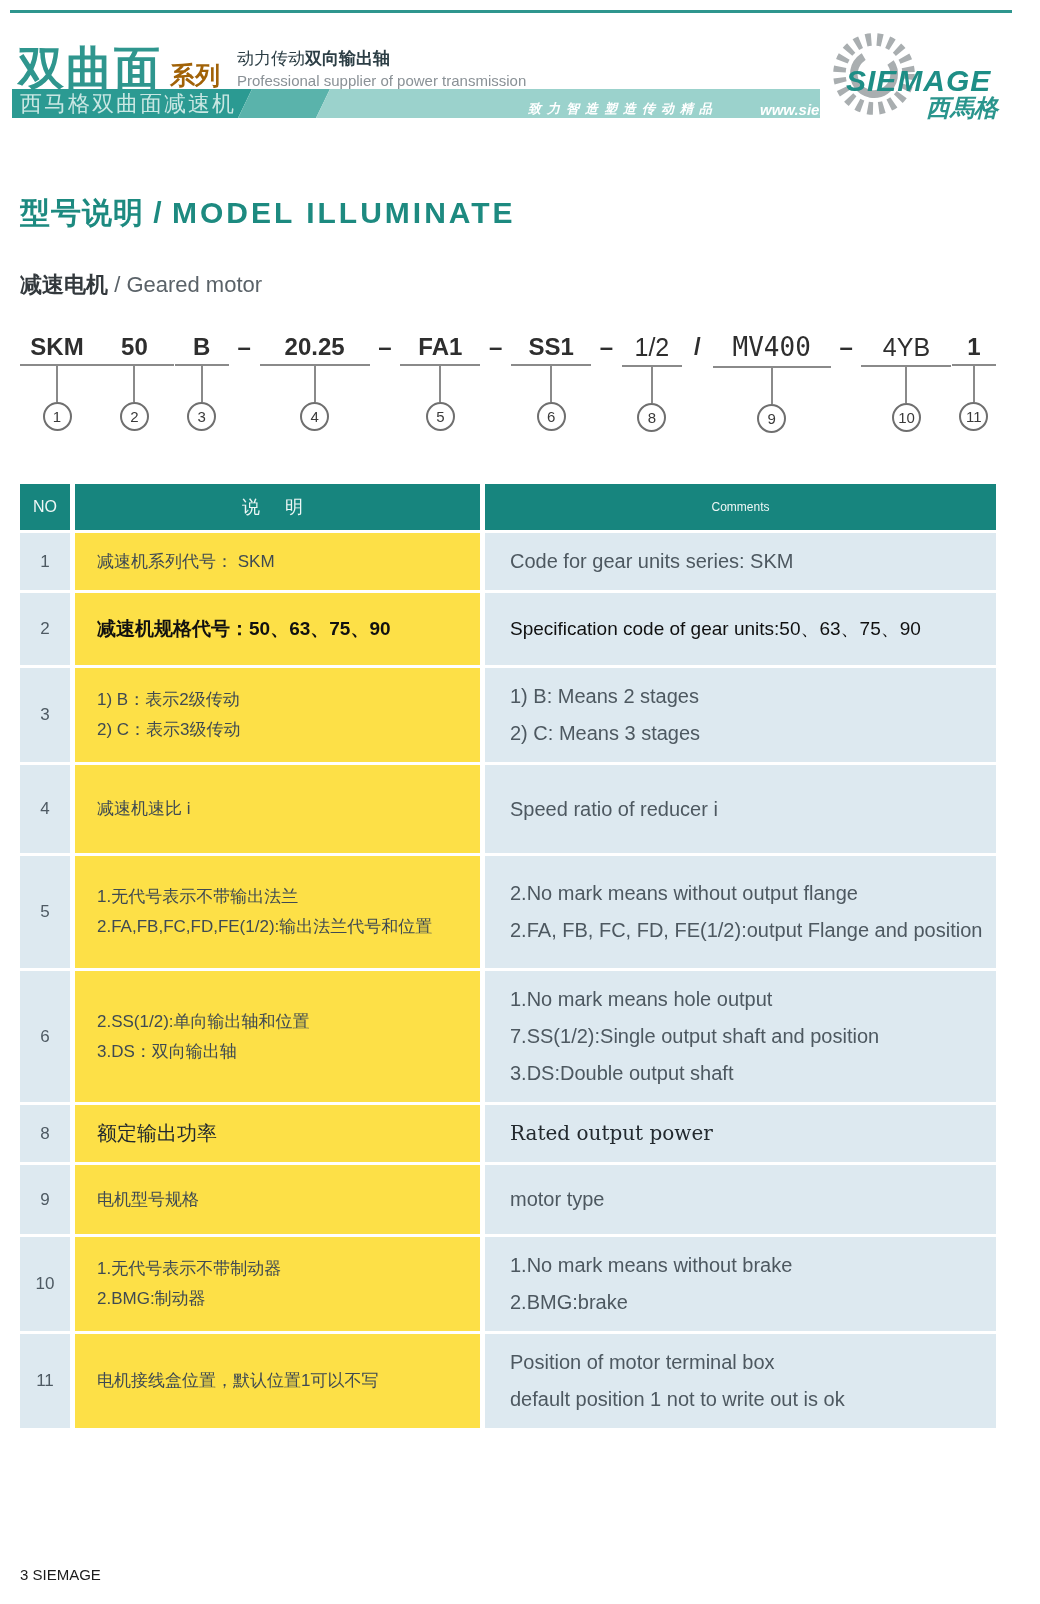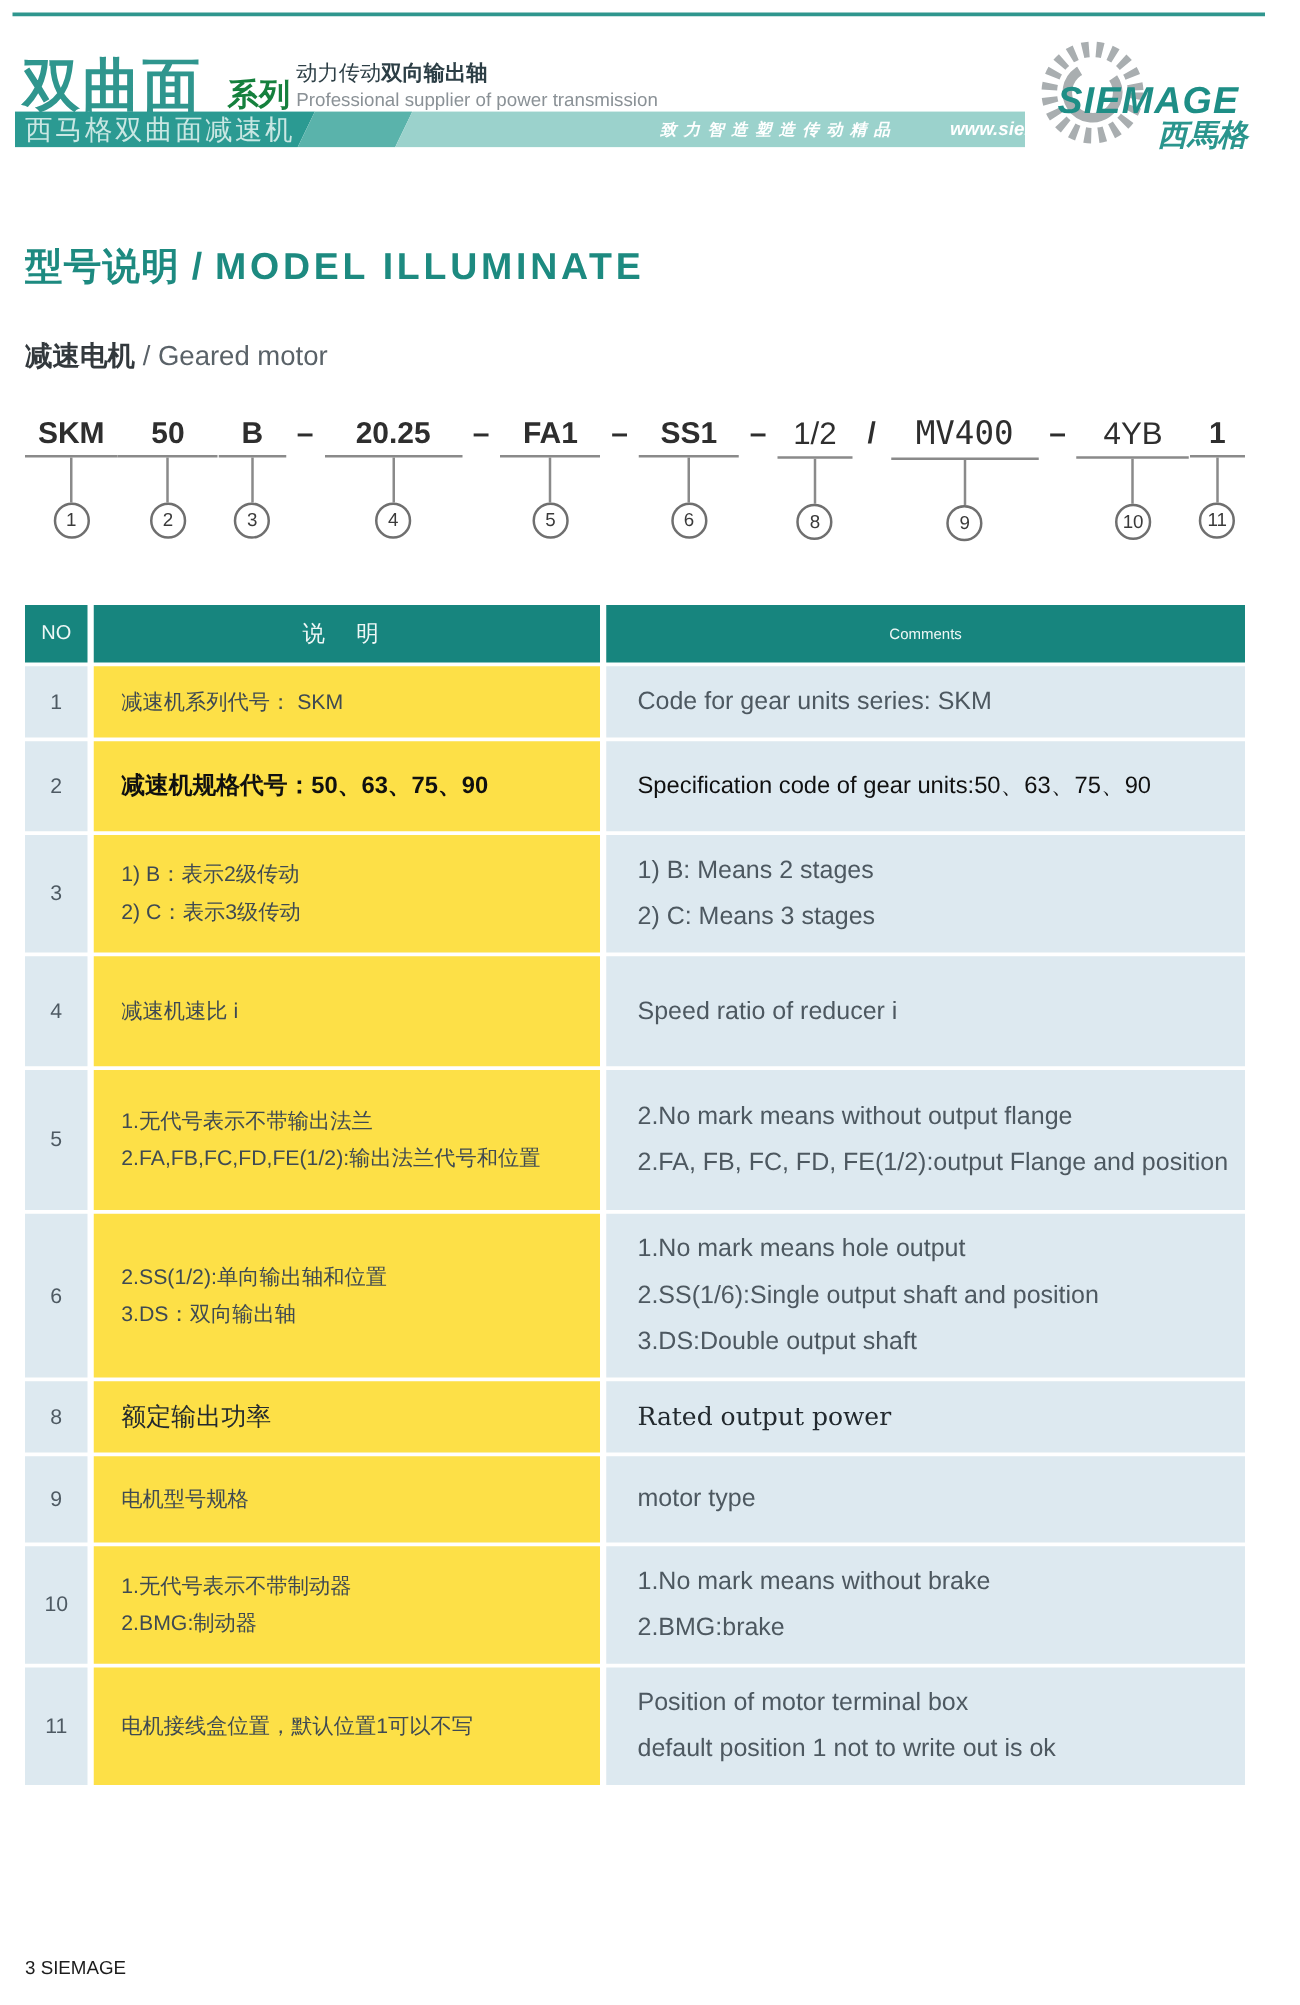--- a/index.html
+++ b/index.html
@@ -3,33 +3,33 @@
 <meta charset="utf-8">
 <style>
   html,body{margin:0;padding:0;background:#ffffff;}
   body{font-family:"Liberation Sans","DejaVu Sans",sans-serif;}
   .page{position:relative;width:1040px;height:1604px;background:#ffffff;overflow:hidden;}
 
   
   .top-rule{position:absolute;left:10px;right:28px;top:10px;height:3px;background:#2f968e;}
   .series{position:absolute;left:18px;top:38px;white-space:nowrap;}
   .series-cn{font-size:46px;font-weight:bold;color:#2f968e;letter-spacing:2px;}
-  .series-suffix{font-size:25px;font-weight:bold;color:#15803d;margin-left:20px;}
+  .series-suffix{font-size:25px;font-weight:bold;color:#a16207;margin-left:8px;}
   .supplier{position:absolute;left:237px;top:47px;}
   .supplier-cn{font-size:17px;color:#2c3e45;}
   .supplier-cn b{font-weight:bold;}
   .supplier-en{font-size:15px;color:#8a9196;margin-top:2px;}
 
   .banner{position:absolute;left:12px;right:28px;top:89px;height:29px;display:flex;}
   .b-dark{width:240px;background:#2b9a92;clip-path:polygon(0 0,100% 0,calc(100% - 14px) 100%,0 100%);
           display:flex;align-items:center;padding-left:8px;box-sizing:border-box;}
   .b-dark span{font-family:"Liberation Serif","DejaVu Serif",serif;font-size:22px;color:#c9e7e3;letter-spacing:2px;line-height:1;}
   .b-mid{width:92px;background:#5ab3ab;margin-left:-14px;clip-path:polygon(14px 0,100% 0,calc(100% - 14px) 100%,0 100%);}
   .b-light{flex:1;background:#9bd2cc;margin-left:-14px;clip-path:polygon(14px 0,100% 0,100% 100%,0 100%);
-           display:flex;align-items:center;}
+           display:flex;align-items:flex-end;}
   .slogan{margin-left:212px;font-size:13px;font-weight:bold;font-style:italic;color:#ffffff;letter-spacing:6px;white-space:nowrap;}
   .website{margin-left:42px;font-size:15px;font-weight:bold;font-style:italic;color:#ffffff;white-space:nowrap;}
 
   .logo{position:absolute;right:20px;top:24px;width:200px;height:102px;background:#ffffff;z-index:5;}
   .logo svg{position:absolute;left:6px;top:2px;}
   .logo-name{position:absolute;left:26px;top:40px;font-size:30px;font-weight:800;font-style:italic;
              color:#1e8e86;letter-spacing:1px;}
   .logo-cn{position:absolute;left:106px;top:68px;font-size:24px;font-weight:bold;font-style:italic;color:#2a958d;}
 
   
@@ -276,21 +276,21 @@
   </div>
 
   <div class="t-row">
     <div class="t-no">6</div>
     <div class="t-desc">
           <div class="line">2.SS(1/2):单向输出轴和位置</div>
           <div class="line">3.DS：双向输出轴</div>
         </div>
     <div class="t-com">
           <div class="line">1.No mark means hole output</div>
-          <div class="line">2.SS(1/6):Single output shaft and position</div>
+          <div class="line">7.SS(1/2):Single output shaft and position</div>
           <div class="line">3.DS:Double output shaft</div>
         </div>
   </div>
 
   <div class="t-row style-serif">
     <div class="t-no">8</div>
     <div class="t-desc">
           <div class="line">额定输出功率</div>
         </div>
     <div class="t-com">

